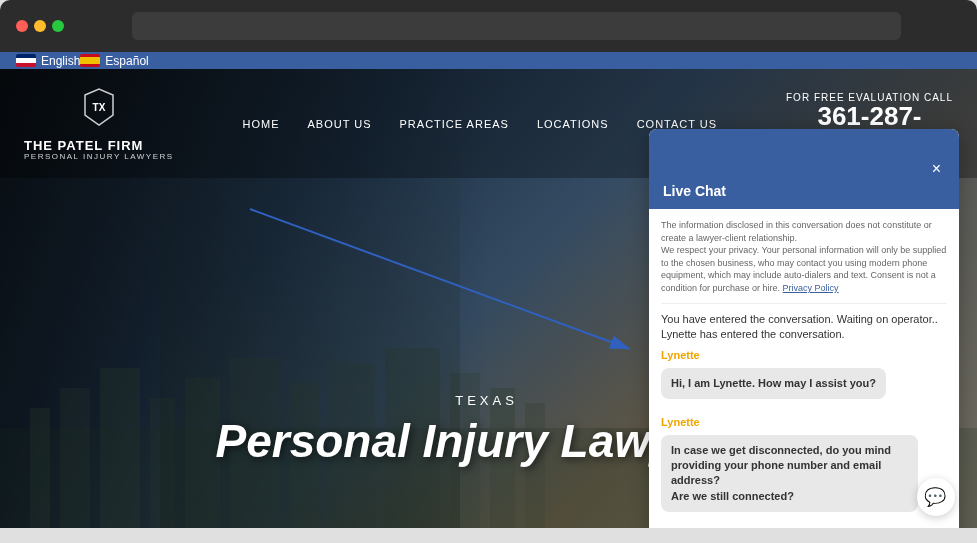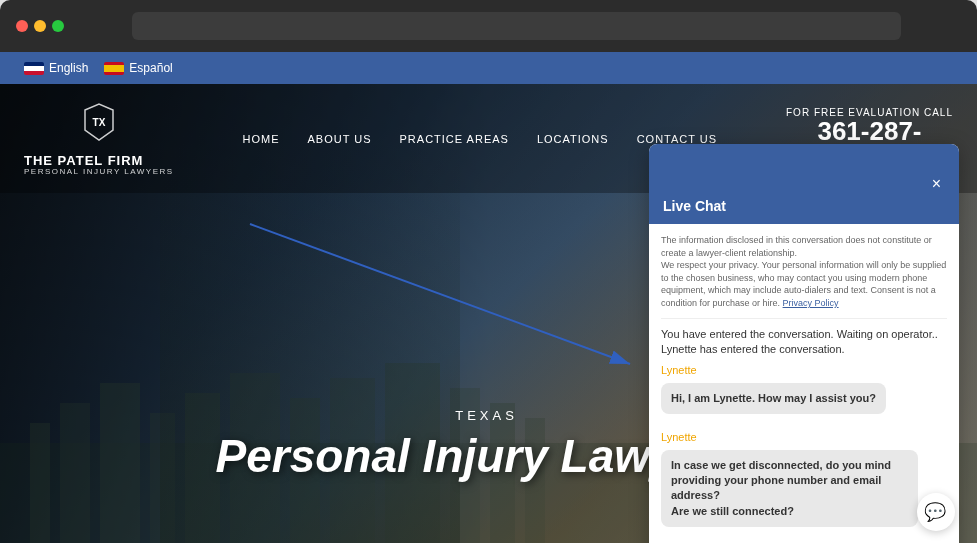--- a/index.html
+++ b/index.html
@@ -39,25 +39,24 @@
       flex: 1;
       background: #3c3c3c;
       border-radius: 6px;
       height: 28px;
       margin: 0 60px;
     }
 
     
     .lang-bar {
       background: #3a5fa0;
-      height: 32px;
-      display: flex;
-      align-items: center;
-      padding: 0 24px;
-      gap: 16px;
+      height: 17px;
+      display: flex;
+      align-items: center;
+      padding: 0 16px;
     }
     .lang-item {
       display: flex;
       align-items: center;
       gap: 5px;
       color: white;
       font-size: 12px;
       cursor: pointer;
     }
     .flag {
@@ -270,21 +269,21 @@
     }
     .chat-disclaimer a { color: #3a5fa0; }
     .chat-status {
       font-size: 11px;
       color: #333;
       margin-bottom: 6px;
     }
     .chat-operator {
       color: #f0a500;
       font-size: 11px;
-      font-weight: 400;
+      font-weight: 700;
       margin-bottom: 4px;
     }
     .chat-bubble {
       background: #e8e8e8;
       border-radius: 8px;
       padding: 8px 10px;
       font-size: 11px;
       color: #333;
       margin-bottom: 8px;
       display: inline-block;

